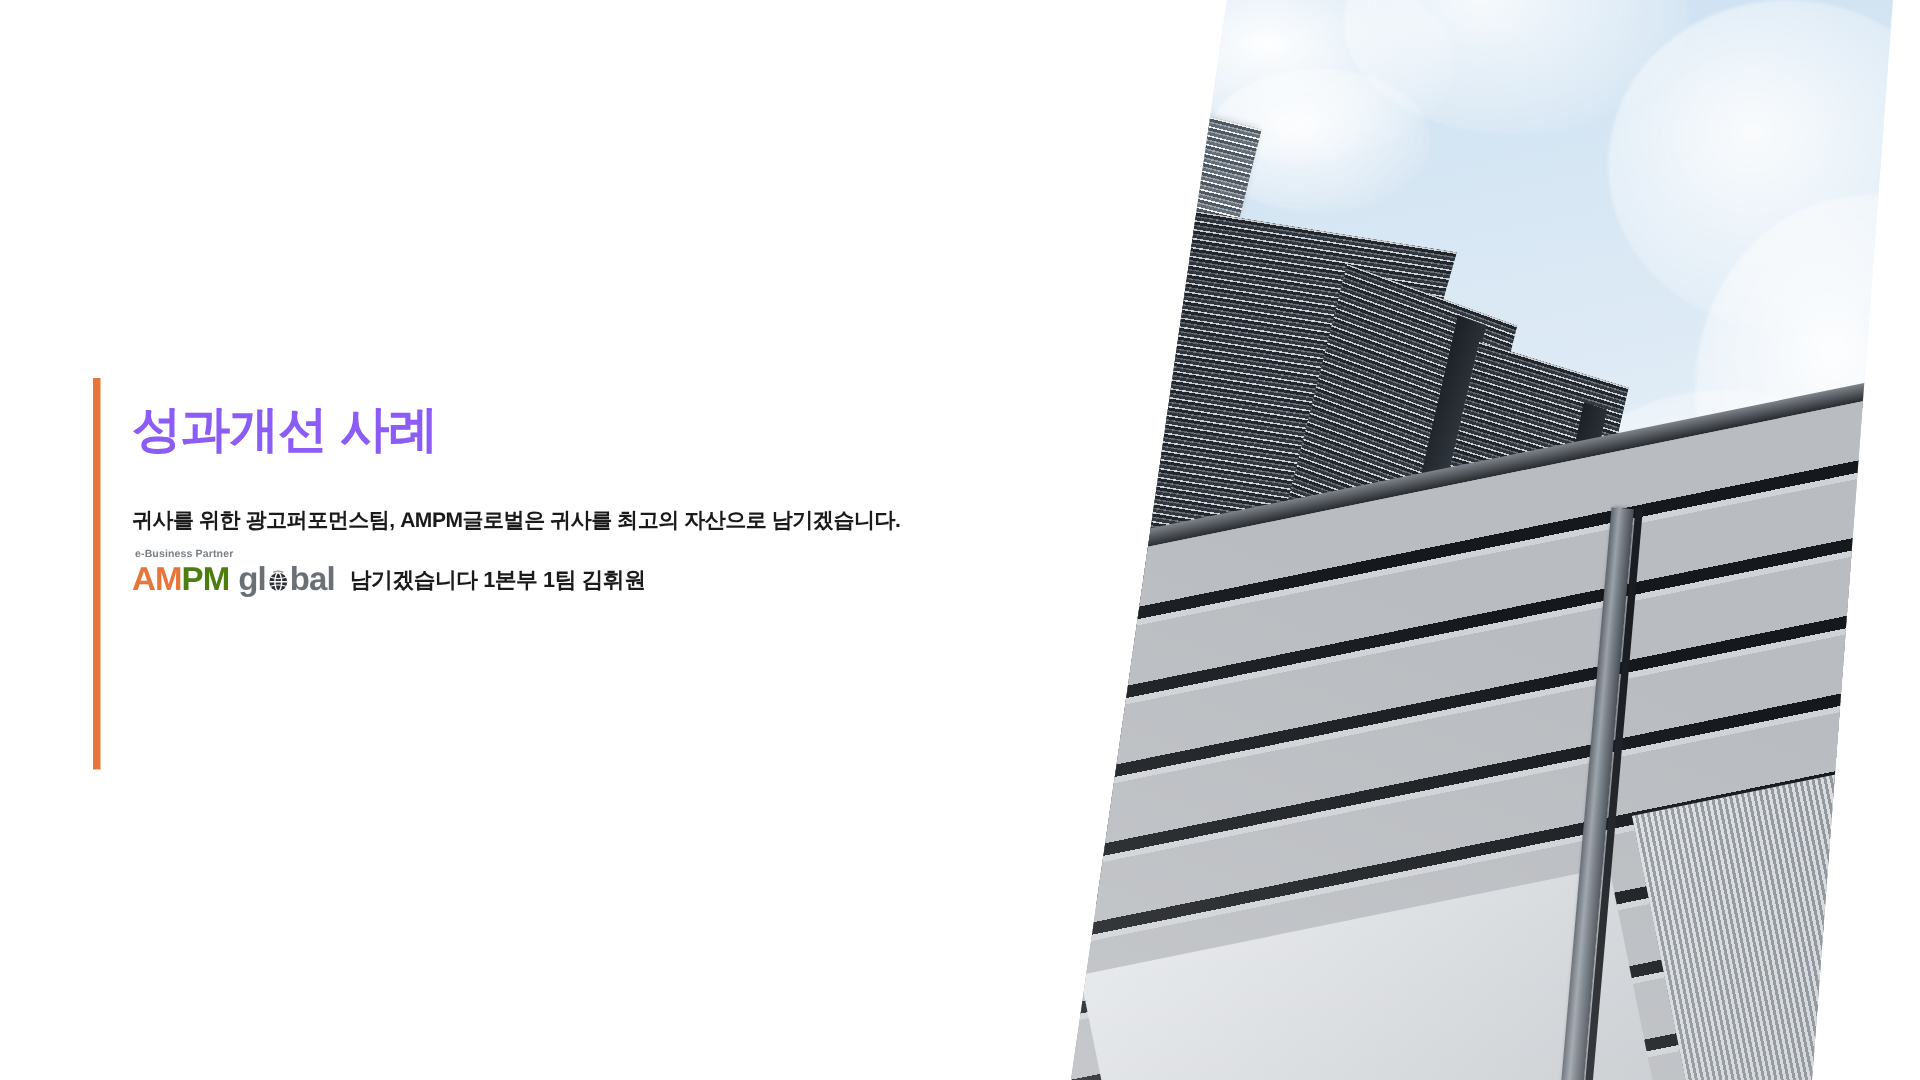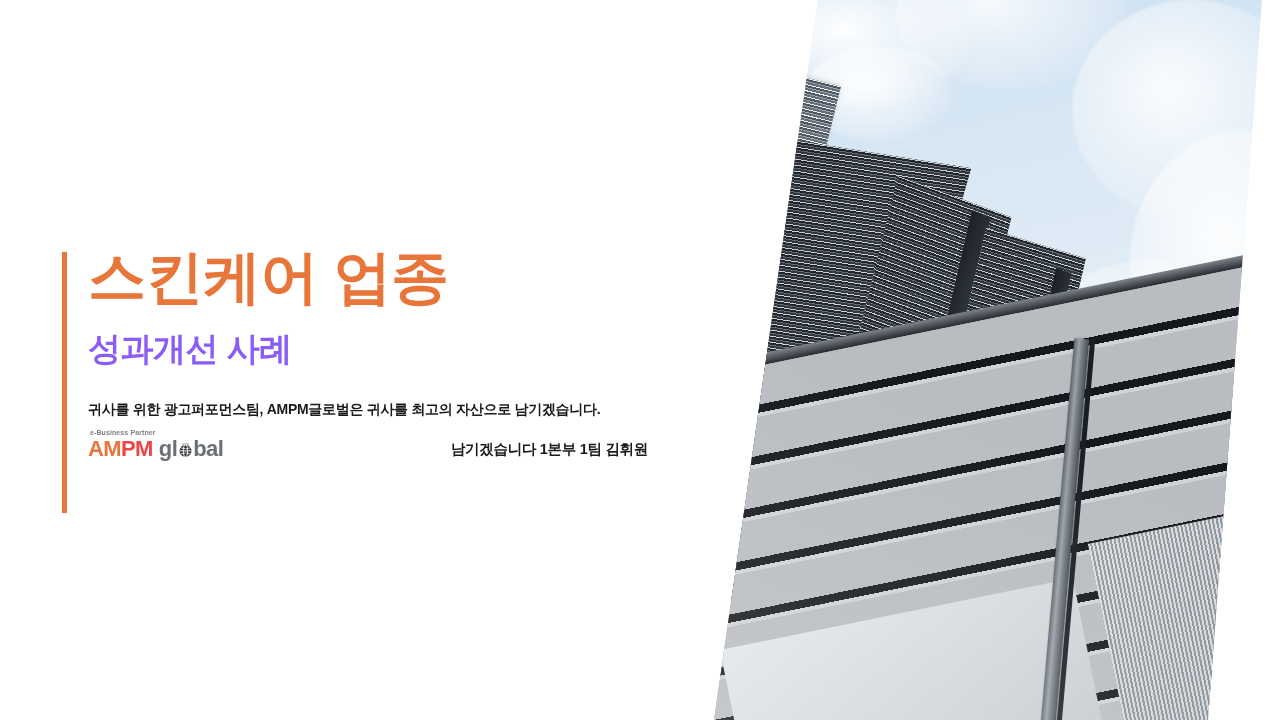--- a/index.html
+++ b/index.html
@@ -273,21 +273,20 @@
     font-weight: 700;
     color: #1a1a1a;
     letter-spacing: -0.3px;
     white-space: nowrap;
   }
   .credit-row {
     margin-top: 10px;
     display: flex;
     align-items: flex-end;
     gap: 10px;
-    justify-content: space-between;
   }
 
   
   .logo {
     position: relative;
     display: inline-block;
     line-height: 1;
     padding-top: 9px;
   }
   .logo-kicker {
@@ -301,21 +300,21 @@
     white-space: nowrap;
   }
   .logo-wordmark {
     display: flex;
     align-items: baseline;
     font-size: 22px;
     font-weight: 700;
     letter-spacing: -0.6px;
   }
   .logo-am { color: #e8763a; }
-  .logo-pm { color: #ef4444; }
+  .logo-pm { color: #4d7c0f; }
   .logo-global {
     margin-left: 6px;
     color: #6b7076;
     font-weight: 700;
     display: inline-flex;
     align-items: baseline;
   }
   .globe-icon {
     position: relative;
     display: inline-block;
@@ -369,21 +368,20 @@
       <div class="column"></div>
       <div class="column-dark"></div>
 
       <div class="photo-shade"></div>
     </div>
   </div>
 
   <div class="accent-bar"></div>
 
   <div class="text-block">
-    <h1 class="title-main">스킨케어 업종</h1>
     <h2 class="title-sub">성과개선 사례</h2>
     <p class="tagline">귀사를 위한 광고퍼포먼스팀, AMPM글로벌은 귀사를 최고의 자산으로 남기겠습니다.</p>
 
     <div class="credit-row">
 
       <span class="logo">
         <span class="logo-kicker">e-Business Partner</span>
         <span class="logo-wordmark">
           <span class="logo-am">AM</span>
           <span class="logo-pm">PM</span>

